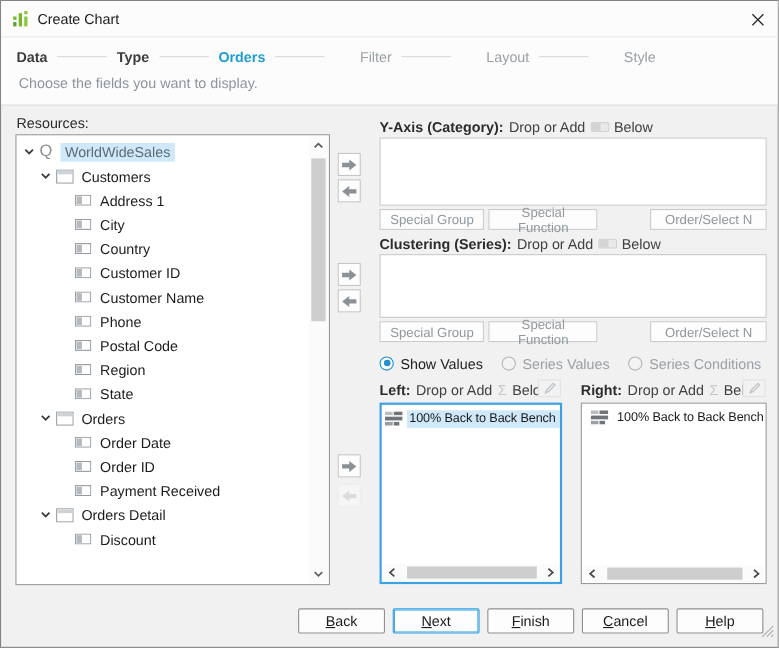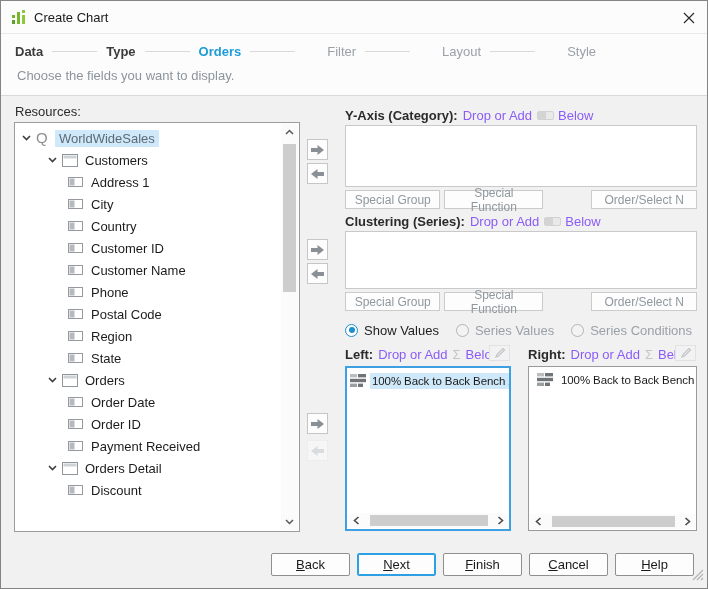--- a/index.html
+++ b/index.html
@@ -17,39 +17,39 @@
   .step.active{color:#1e9cd7;font-weight:bold;}
   .step.todo{color:#9aa1a7;margin-left:23px;}
   .conn{width:45px;height:1px;background:#d9d9d9;margin:0 9px;}
   .subtitle{position:absolute;left:16px;top:67px;font-size:13px;color:#8c949c;}
   
   .reslabel{position:absolute;left:14px;top:103px;font-size:13px;color:#2b2b2b;}
   .treebox{position:absolute;left:13px;top:121px;width:286px;height:410px;background:#fff;border:1px solid #9b9b9b;}
   .treerows{position:absolute;left:0;top:4px;right:18px;bottom:0;overflow:hidden;}
   .trow{display:flex;align-items:center;height:22px;cursor:default;}
   .trow.d0{padding-left:7px;}
-  .trow.d1{padding-left:33px;}
+  .trow.d1{padding-left:22px;}
   .trow.d2{padding-left:53px;}
   .chev{width:14px;display:flex;align-items:center;}
   .ticon{width:19px;display:flex;align-items:center;}
   .qicon{font-size:15px;color:#8f8f8f;line-height:14px;}
   .tlabel{font-size:13px;color:#1c1c1c;padding:1px 4px;white-space:nowrap;}
   .tlabel.hl{background:#cfe9fa;color:#5d6a75;}
   .vscroll{position:absolute;top:1px;right:1px;bottom:1px;width:17px;background:#fbfbfb;}
   .vscroll .sarr{position:absolute;left:0;width:17px;height:16px;display:flex;align-items:center;justify-content:center;}
   .vscroll .up{top:0;} .vscroll .dn{bottom:0;}
   .vthumb{position:absolute;left:2px;top:20px;width:13px;height:148px;background:#cdcdcd;}
   
   .mover{position:absolute;left:306px;width:21px;height:21px;border:1px solid #c6c6c6;background:#fdfdfd;display:flex;align-items:center;justify-content:center;cursor:pointer;}
   .mover.flip svg{transform:scaleX(-1);}
   .mover.dis{border-color:#ededed;background:#f6f6f6;cursor:default;}
   
   .rhead{position:absolute;left:344px;height:16px;display:flex;align-items:center;font-size:13px;white-space:nowrap;}
   .blabel{font-weight:bold;color:#2b2b2b;margin-right:5px;}
-  .hint{color:#8b5cf6;margin-right:5px;}
+  .hint{color:#404040;margin-right:5px;}
   .pill{display:inline-block;width:17px;height:9px;background:#e9e9e9;border:1px solid #d2d2d2;border-radius:2px;margin-right:4px;position:relative;cursor:pointer;}
   .pill .knob{position:absolute;left:0;top:0;width:8px;height:7px;background:#d4d4d4;}
   .dropbox{position:absolute;left:344px;width:352px;background:#fff;border:1px solid #c9c9c9;}
   .sbrow{position:absolute;left:344px;width:352px;height:19px;display:flex;}
   .sbtn{height:19px;background:#fdfdfd;border:1px solid #cbcbcb;color:#8f989e;font-size:12px;display:flex;align-items:center;justify-content:center;cursor:pointer;}
   .sbtn.w1{width:109px;margin-right:4px;}
   .sbtn.w2{width:113px;margin-right:4px;}
   .sbtn.w3{width:121px;margin-left:44px;}
   .radios{position:absolute;left:344px;top:321px;height:16px;display:flex;align-items:center;gap:17px;}
   .ritem{display:flex;align-items:center;gap:6px;cursor:pointer;}

